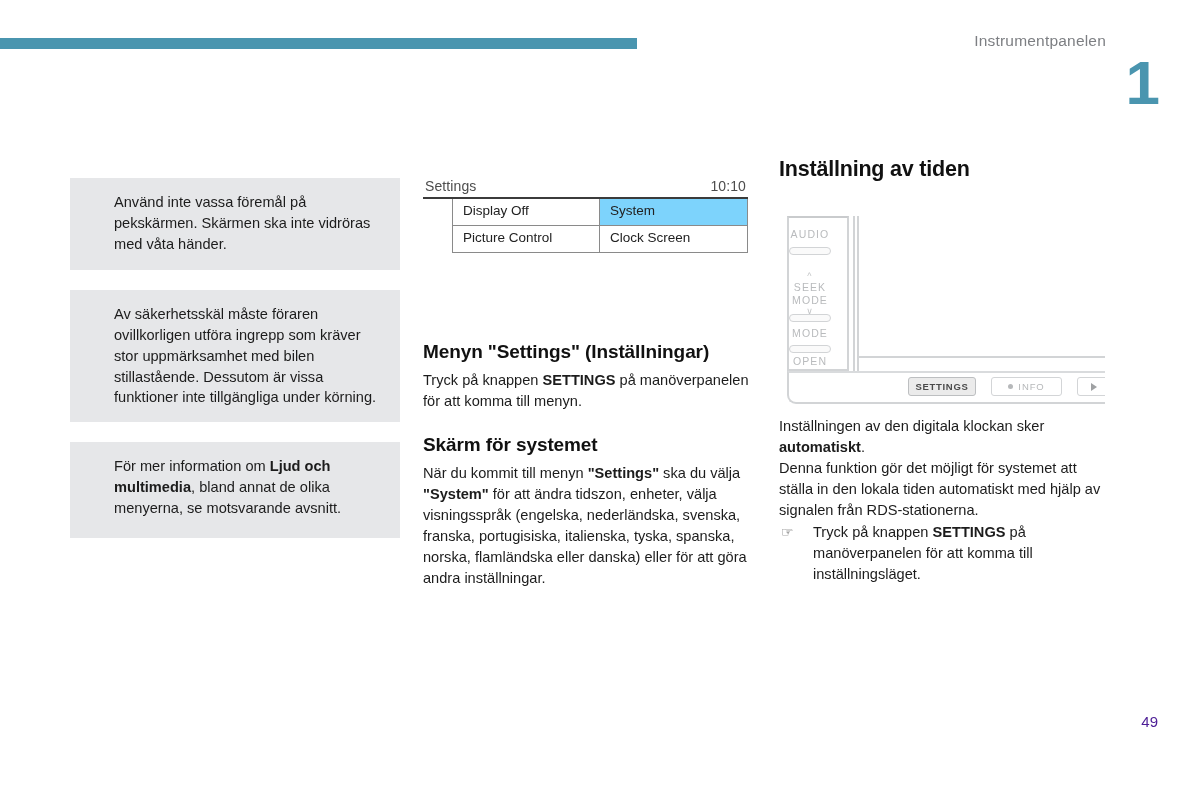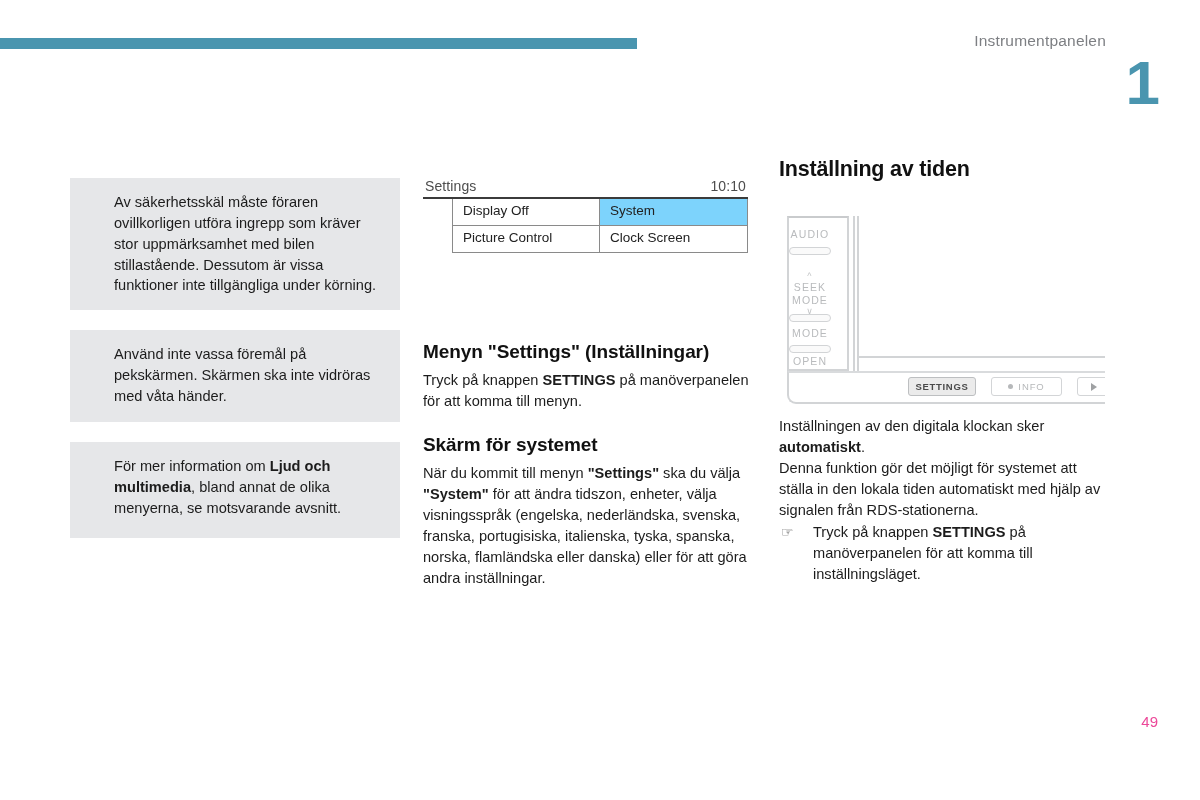--- a/index.html
+++ b/index.html
@@ -40,21 +40,21 @@
     color: #4a95af;
     line-height: 1;
     letter-spacing: -2px;
   }
 
   
   .page-number {
     position: absolute;
     right: 42px; bottom: 22px;
     font-size: 15px;
-    color: #ec4899;
+    color: #4c1d95;
     font-weight: normal;
   }
 
   
   .col-left  { position: absolute; left: 70px;  top: 178px; width: 330px; }
   .col-mid   { position: absolute; left: 423px; top: 178px; width: 330px; }
   .col-right { position: absolute; left: 779px; top: 140px; width: 330px; }
 
   
   .notice {
@@ -303,32 +303,32 @@
 <body>
 
 <div id="page">
 
   <div class="header-bar"></div>
   <div class="header-title">Instrumentpanelen</div>
   <div class="chapter-number">1</div>
 
   <div class="col-left">
 
+    <div class="notice n2">
+      <span class="notice-icon">
+        <span class="icon-warn-bar"></span><span class="icon-warn-dot"></span>
+      </span>
+      <div class="notice-text">Använd inte vassa föremål på pekskärmen. Skärmen ska inte vidröras med våta händer.</div>
+    </div>
+
     <div class="notice n1">
       <span class="notice-icon">
         <span class="icon-warn-bar"></span><span class="icon-warn-dot"></span>
       </span>
       <div class="notice-text">Av säkerhetsskäl måste föraren ovillkorligen utföra ingrepp som kräver stor uppmärksamhet med bilen stillastående. Dessutom är vissa funktioner inte tillgängliga under körning.</div>
-    </div>
-
-    <div class="notice n2">
-      <span class="notice-icon">
-        <span class="icon-warn-bar"></span><span class="icon-warn-dot"></span>
-      </span>
-      <div class="notice-text">Använd inte vassa föremål på pekskärmen. Skärmen ska inte vidröras med våta händer.</div>
     </div>
 
 
     <div class="notice n4">
       <span class="notice-icon">
         <span class="icon-info-dot"></span><span class="icon-info-bar"></span>
       </span>
       <div class="notice-text"><span>För mer information om </span><b>Ljud och multimedia</b><span>, bland annat de olika menyerna, se motsvarande avsnitt.</span></div>
     </div>
 

